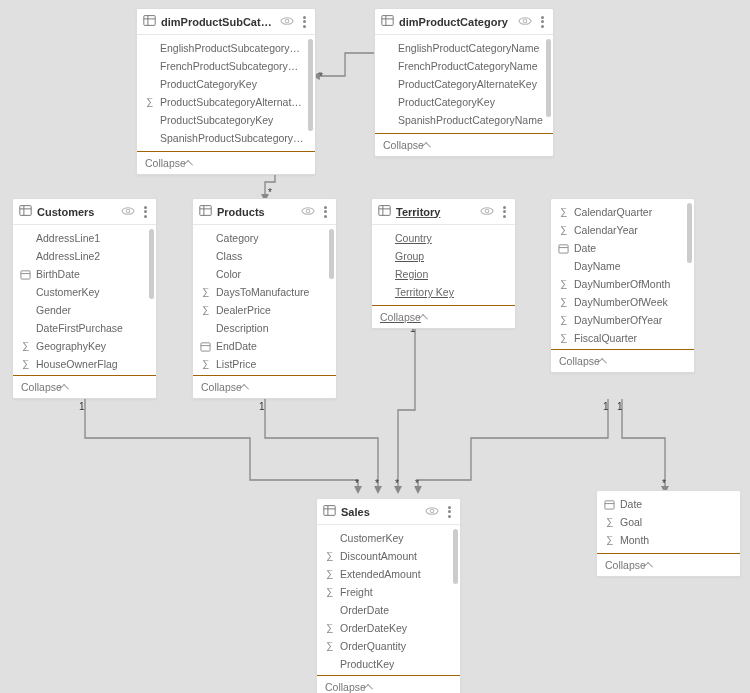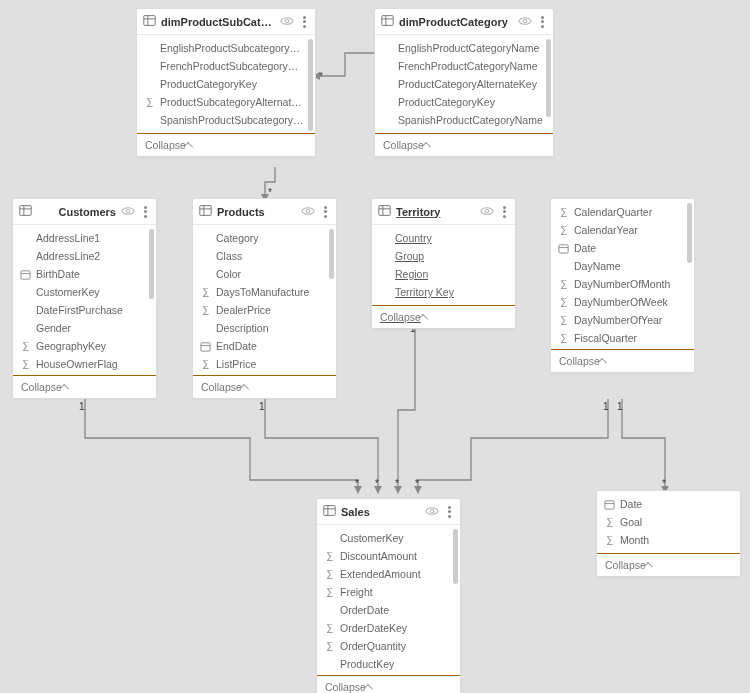--- a/index.html
+++ b/index.html
@@ -201,20 +201,24 @@
         <div class="field-row">
           <span class="ficon"></span>
           <span class="fname">ProductCategoryKey</span>
         </div>
         <div class="field-row">
           <span class="ficon">∑</span>
           <span class="fname">ProductSubcategoryAlternateKey</span>
         </div>
         <div class="field-row">
           <span class="ficon"></span>
+          <span class="fname">ProductSubcategoryKey</span>
+        </div>
+        <div class="field-row">
+          <span class="ficon"></span>
           <span class="fname">SpanishProductSubcategoryNa…</span>
         </div>
       </div>
       <div class="card-footer">
         <span>Collapse</span>
         <span class="chev-up"></span>
       </div>
     </div>
     <div class="card" style="left: 374px; top: 8px; width: 180px;">
       <div class="card-header">
@@ -255,21 +259,21 @@
         <div class="field-row">
           <span class="ficon"></span>
           <span class="fname">SpanishProductCategoryName</span>
         </div>
       </div>
       <div class="card-footer">
         <span>Collapse</span>
         <span class="chev-up"></span>
       </div>
     </div>
-    <div class="card" style="left: 12px; top: 198px; width: 145px; text-align: right;">
+    <div class="card" style="left: 12px; top: 198px; width: 145px;">
       <div class="card-header">
         <span><svg class="tbl-icon" viewBox="0 0 16 16">
             <rect x="1" y="2" width="14" height="12" rx="1" fill="none" stroke="#777" stroke-width="1.2"></rect>
             <line x1="1" y1="6" x2="15" y2="6" stroke="#777" stroke-width="1.2"></line>
             <line x1="6" y1="2" x2="6" y2="14" stroke="#777" stroke-width="1.2"></line>
           </svg></span>
         <span class="title">Customers</span>
         <span><svg class="eye-icon" viewBox="0 0 16 12">
             <path d="M1,6 C3,1 13,1 15,6 C13,11 3,11 1,6 Z" fill="none" stroke="#888" stroke-width="1.2"></path>
             <circle cx="8" cy="6" r="2" fill="none" stroke="#888" stroke-width="1.2"></circle>
@@ -298,25 +302,25 @@
             </svg>
           </span>
           <span class="fname">BirthDate</span>
         </div>
         <div class="field-row">
           <span class="ficon"></span>
           <span class="fname">CustomerKey</span>
         </div>
         <div class="field-row">
           <span class="ficon"></span>
+          <span class="fname">Gender</span>
+        </div>
+        <div class="field-row">
+          <span class="ficon"></span>
           <span class="fname">DateFirstPurchase</span>
-        </div>
-        <div class="field-row">
-          <span class="ficon"></span>
-          <span class="fname">Gender</span>
         </div>
         <div class="field-row">
           <span class="ficon">∑</span>
           <span class="fname">GeographyKey</span>
         </div>
         <div class="field-row">
           <span class="ficon">∑</span>
           <span class="fname">HouseOwnerFlag</span>
         </div>
         <div class="field-row"></div>

